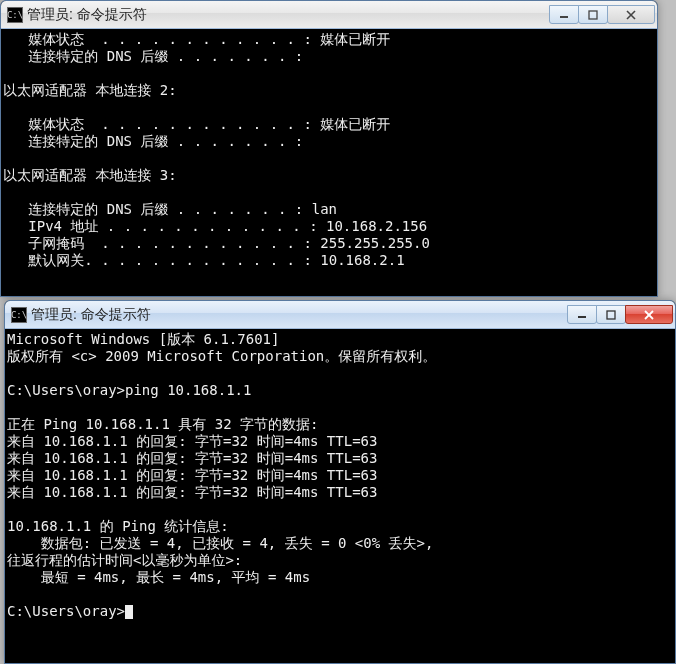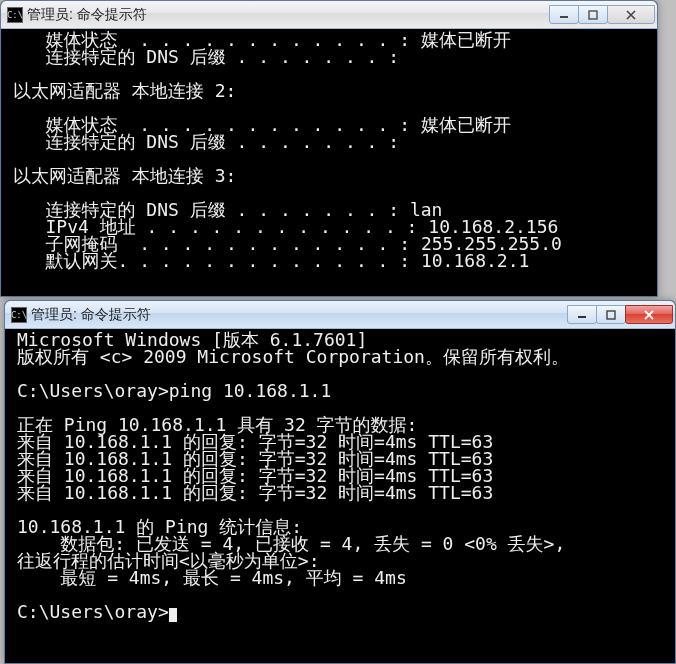--- a/index.html
+++ b/index.html
@@ -64,23 +64,23 @@
     }
     .winbtn.close-inactive {
       background: linear-gradient(to bottom, #f0f0f0, #d8d8d8);
       width: 48px;
     }
     .winbtn svg { display: block; }
     .terminal {
       background: #000;
       color: #eee;
       font-family: "NSimSun", "SimSun", "Consolas", monospace;
-      font-size: 18px;
+      font-size: 14px;
       line-height: 17px;
-      padding: 2px 12px;
+      padding: 2px 2px;
       white-space: pre;
       height: calc(100% - 28px);
       overflow: hidden;
     }
     .cursor {
       display: inline-block;
       width: 8px;
       height: 14px;
       background: #eee;
       vertical-align: text-bottom;

